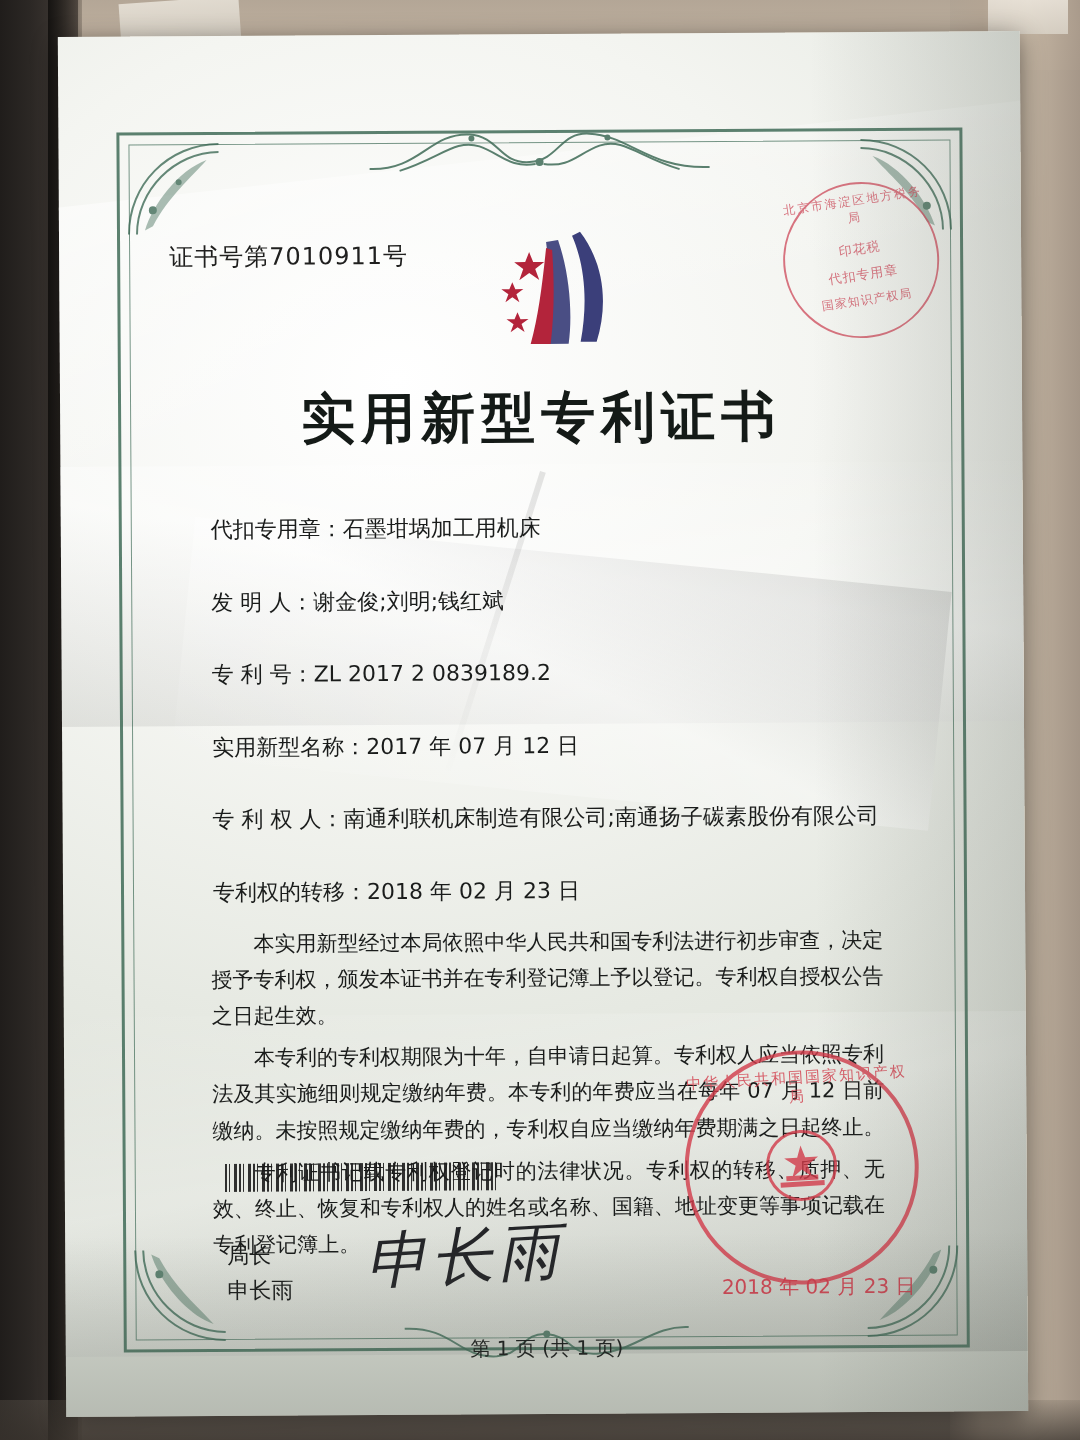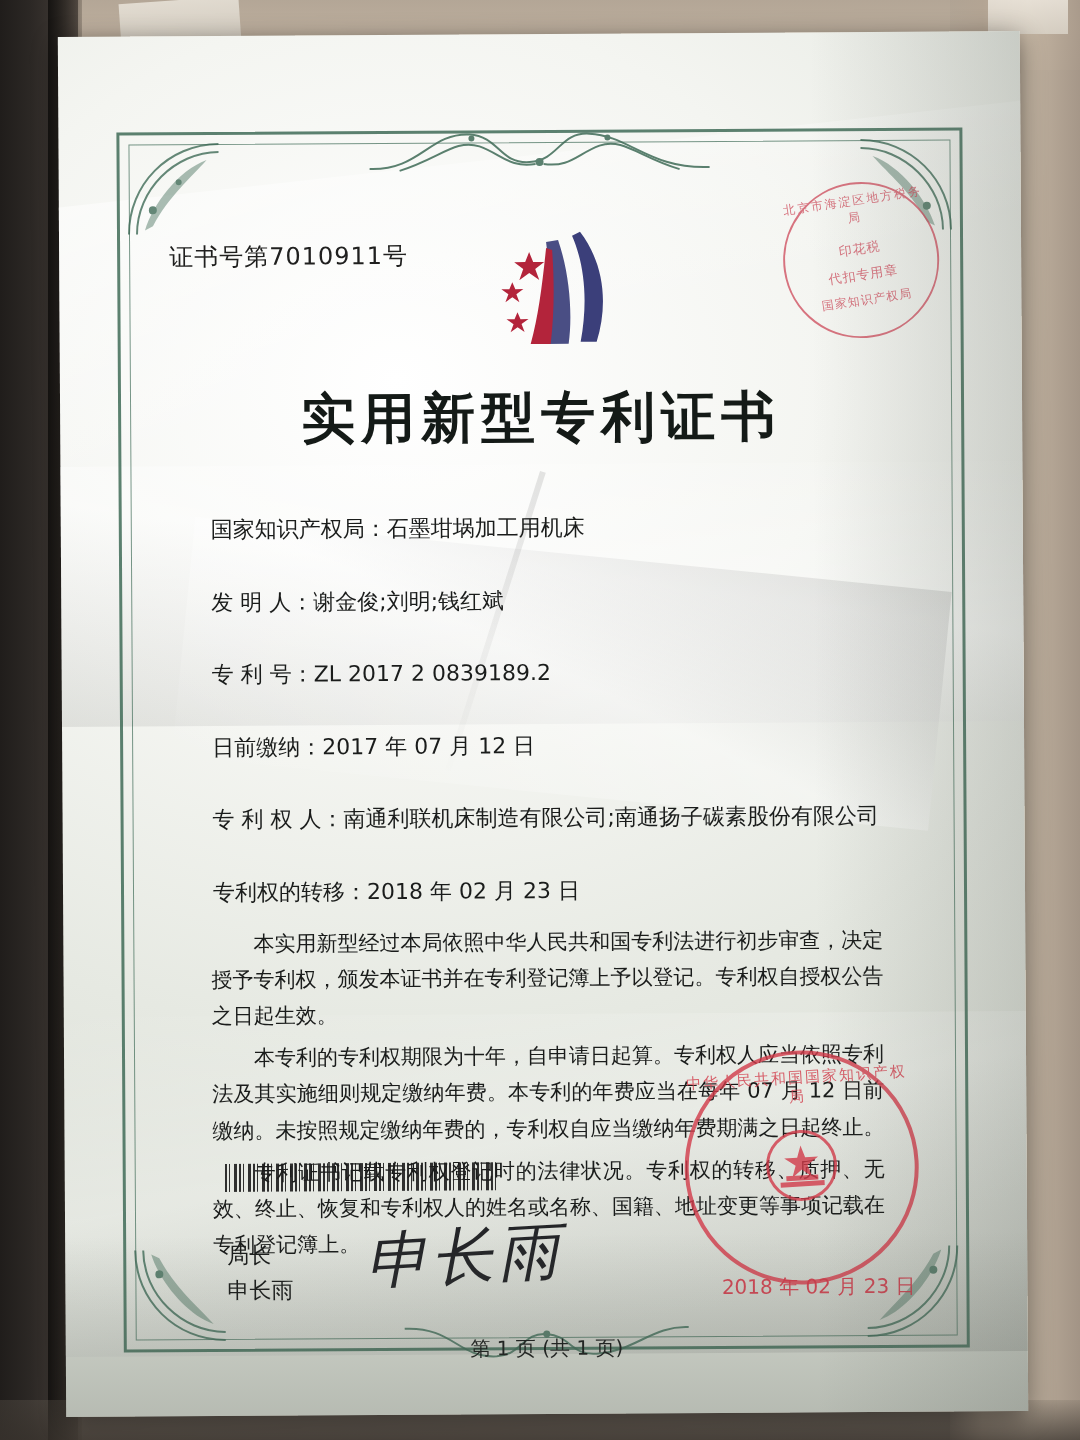--- a/index.html
+++ b/index.html
@@ -347,33 +347,33 @@
         <div class="arc-top">北京市海淀区地方税务局</div>
         <div class="line l2">印花税</div>
         <div class="line l3">代扣专用章</div>
         <div class="line l4">国家知识产权局</div>
       </div>
 
       <div class="title">实用新型专利证书</div>
 
       <div class="fields">
         <div class="field">
-          <span class="lbl">国家知识产权局：</span>
+          <span class="lbl">代扣专用章：</span>
           <span class="val">石墨坩埚加工用机床</span>
         </div>
         <div class="field">
           <span class="lbl">发 明 人：</span>
           <span class="val">谢金俊;刘明;钱红斌</span>
         </div>
         <div class="field">
           <span class="lbl">专 利 号：</span>
           <span class="val">ZL 2017 2 0839189.2</span>
         </div>
         <div class="field">
-          <span class="lbl">日前缴纳：</span>
+          <span class="lbl">实用新型名称：</span>
           <span class="val">2017 年 07 月 12 日</span>
         </div>
         <div class="field">
           <span class="lbl">专 利 权 人：</span>
           <span class="val">南通利联机床制造有限公司;南通扬子碳素股份有限公司</span>
         </div>
         <div class="field">
           <span class="lbl">专利权的转移：</span>
           <span class="val">2018 年 02 月 23 日</span>
         </div>

